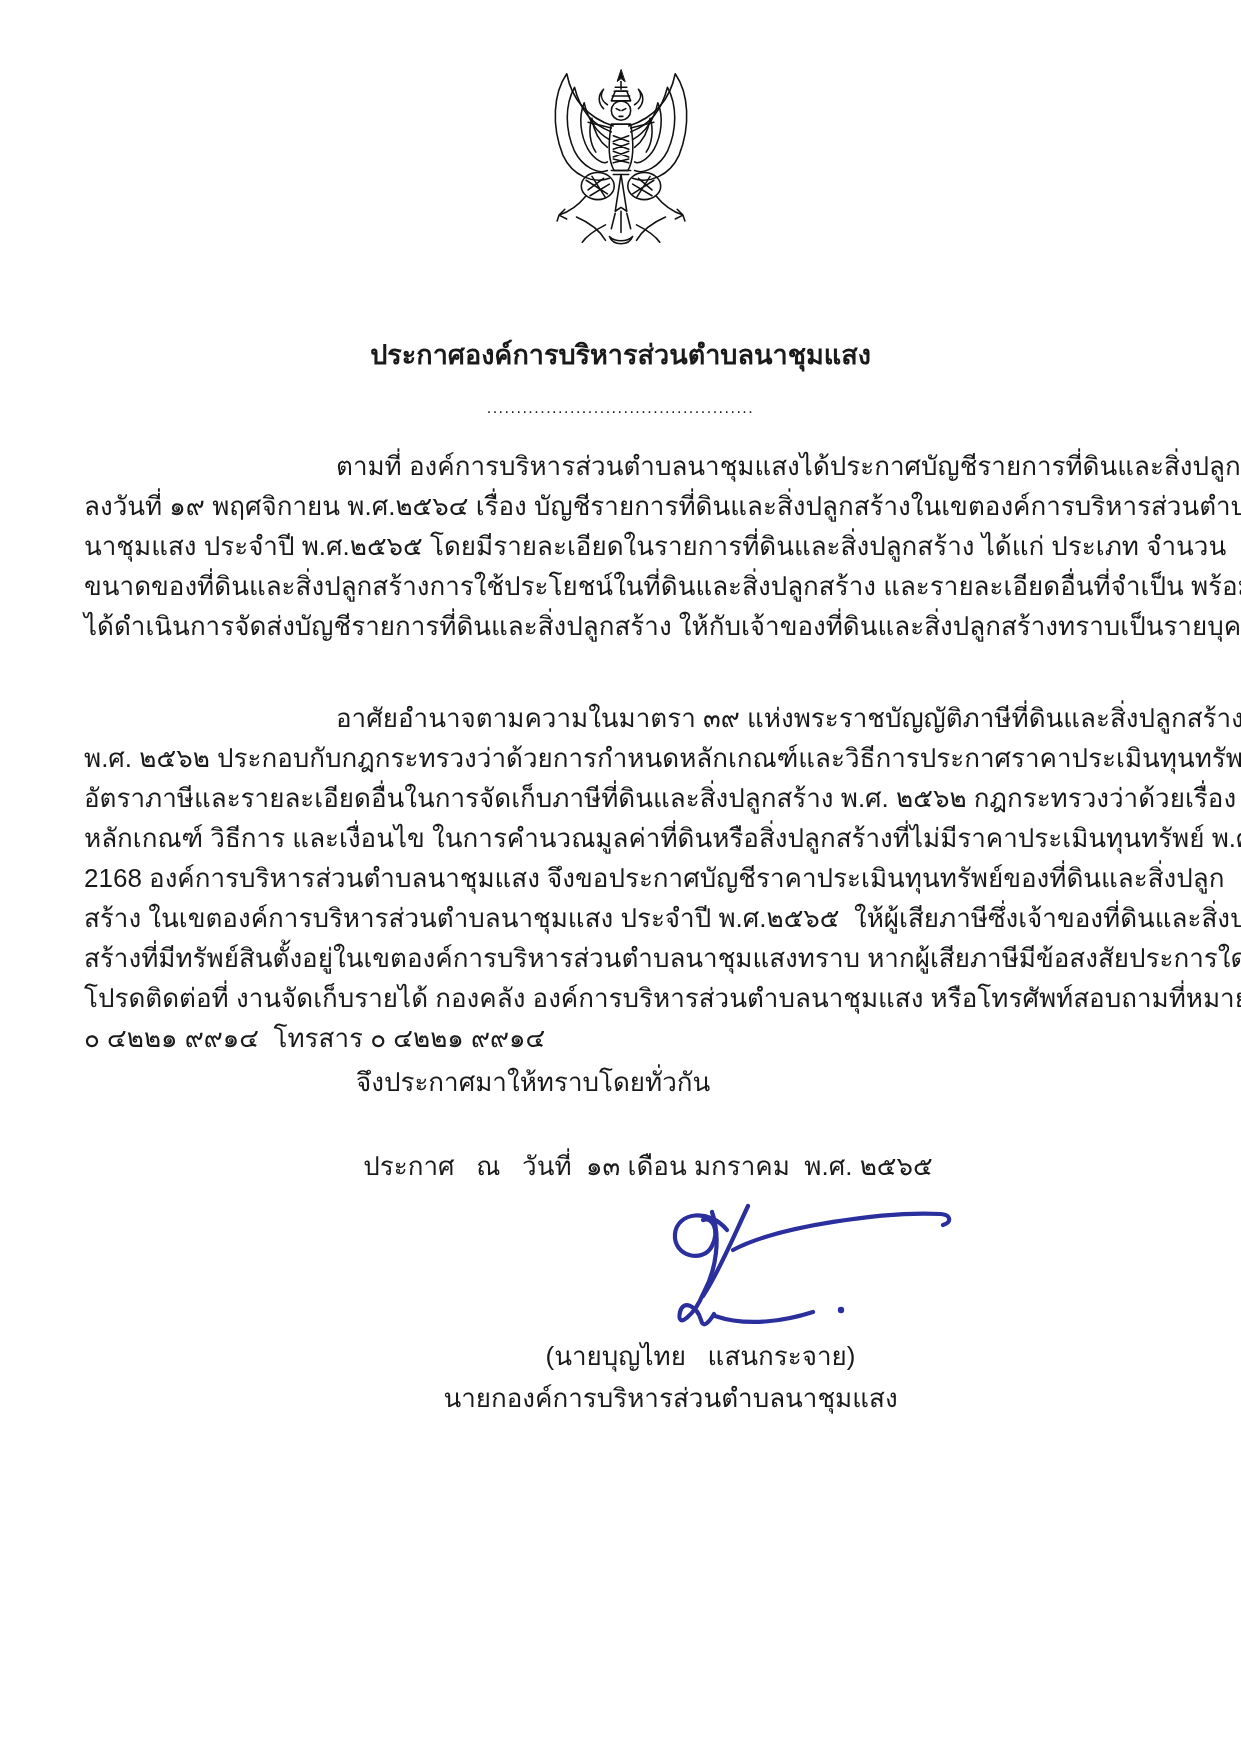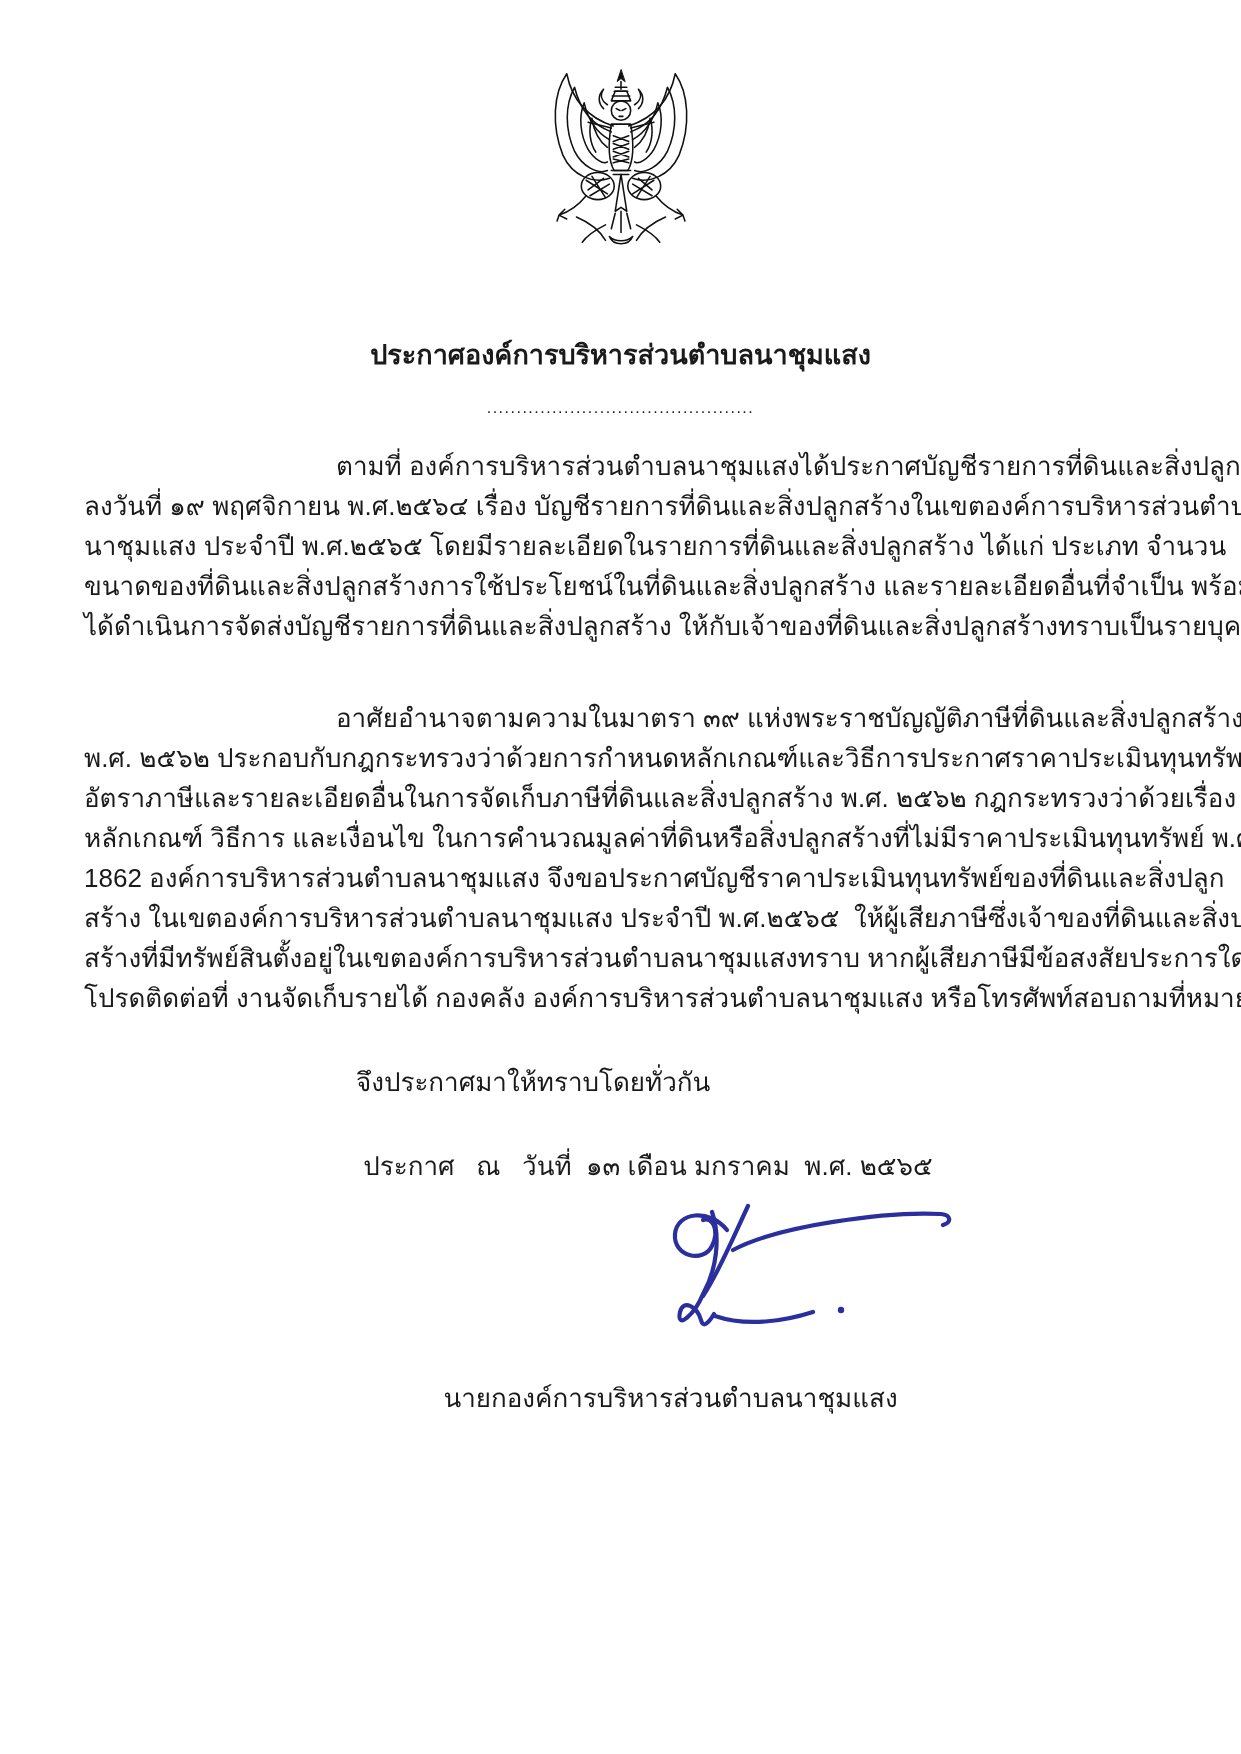--- a/index.html
+++ b/index.html
@@ -184,39 +184,41 @@
     <div class="line">นาชุมแสง ประจำปี พ.ศ.๒๕๖๕ โดยมีรายละเอียดในรายการที่ดินและสิ่งปลูกสร้าง ได้แก่ ประเภท จำนวน</div>
     <div class="line">ขนาดของที่ดินและสิ่งปลูกสร้างการใช้ประโยชน์ในที่ดินและสิ่งปลูกสร้าง และรายละเอียดอื่นที่จำเป็น พร้อมทั้ง</div>
     <div class="line">ได้ดำเนินการจัดส่งบัญชีรายการที่ดินและสิ่งปลูกสร้าง ให้กับเจ้าของที่ดินและสิ่งปลูกสร้างทราบเป็นรายบุคคล</div>
   </div>
 
   <div class="para p2">
     <div class="line indent">อาศัยอำนาจตามความในมาตรา ๓๙ แห่งพระราชบัญญัติภาษีที่ดินและสิ่งปลูกสร้าง</div>
     <div class="line">พ.ศ. ๒๕๖๒ ประกอบกับกฎกระทรวงว่าด้วยการกำหนดหลักเกณฑ์และวิธีการประกาศราคาประเมินทุนทรัพย์</div>
     <div class="line">อัตราภาษีและรายละเอียดอื่นในการจัดเก็บภาษีที่ดินและสิ่งปลูกสร้าง พ.ศ. ๒๕๖๒ กฎกระทรวงว่าด้วยเรื่อง</div>
     <div class="line">หลักเกณฑ์ วิธีการ และเงื่อนไข ในการคำนวณมูลค่าที่ดินหรือสิ่งปลูกสร้างที่ไม่มีราคาประเมินทุนทรัพย์ พ.ศ.</div>
-    <div class="line">1862 องค์การบริหารส่วนตำบลนาชุมแสง จึงขอประกาศบัญชีราคาประเมินทุนทรัพย์ของที่ดินและสิ่งปลูก</div>
+    <div class="line">2168 องค์การบริหารส่วนตำบลนาชุมแสง จึงขอประกาศบัญชีราคาประเมินทุนทรัพย์ของที่ดินและสิ่งปลูก</div>
     <div class="line">สร้าง ในเขตองค์การบริหารส่วนตำบลนาชุมแสง ประจำปี พ.ศ.๒๕๖๕  ให้ผู้เสียภาษีซึ่งเจ้าของที่ดินและสิ่งปลูก</div>
     <div class="line">สร้างที่มีทรัพย์สินตั้งอยู่ในเขตองค์การบริหารส่วนตำบลนาชุมแสงทราบ หากผู้เสียภาษีมีข้อสงสัยประการใด</div>
     <div class="line">โปรดติดต่อที่ งานจัดเก็บรายได้ กองคลัง องค์การบริหารส่วนตำบลนาชุมแสง หรือโทรศัพท์สอบถามที่หมายเลข</div>
+    <div class="line">๐ ๔๒๒๑ ๙๙๑๔  โทรสาร ๐ ๔๒๒๑ ๙๙๑๔</div>
   </div>
 
   <div class="closing">จึงประกาศมาให้ทราบโดยทั่วกัน</div>
 
   <div class="date-line">ประกาศ   ณ   วันที่  ๑๓ เดือน มกราคม  พ.ศ. ๒๕๖๕</div>
 
   <div class="signature-wrap">
     <svg width="360" height="140" viewBox="0 0 360 140">
       <g fill="none" stroke="#2b2f9e" stroke-width="4.2" stroke-linecap="round" stroke-linejoin="round">
         <path d="M118,52 C162,28 272,13 326,16 C336,17 337,24 328,27"></path>
         <path d="M112,32 C94,10 62,14 60,36 C58,58 88,66 97,48 C105,32 97,18 88,22"></path>
         <path d="M133,8 C117,42 104,74 88,98"></path>
         <path d="M97,14 C106,40 101,72 89,94"></path>
         <path d="M88,96 C80,116 61,133 65,114 C68,101 82,108 86,122 C88,130 93,126 99,116"></path>
         <path d="M100,118 C132,129 170,123 198,114"></path>
         <circle cx="226" cy="112" r="3.2" fill="#2b2f9e" stroke="none"></circle>
       </g>
     </svg>
   </div>
 
+  <div class="sign-name">(นายบุญไทย   แสนกระจาย)</div>
   <div class="sign-title">นายกองค์การบริหารส่วนตำบลนาชุมแสง</div>
 
 </div>
 
 </body></html>

